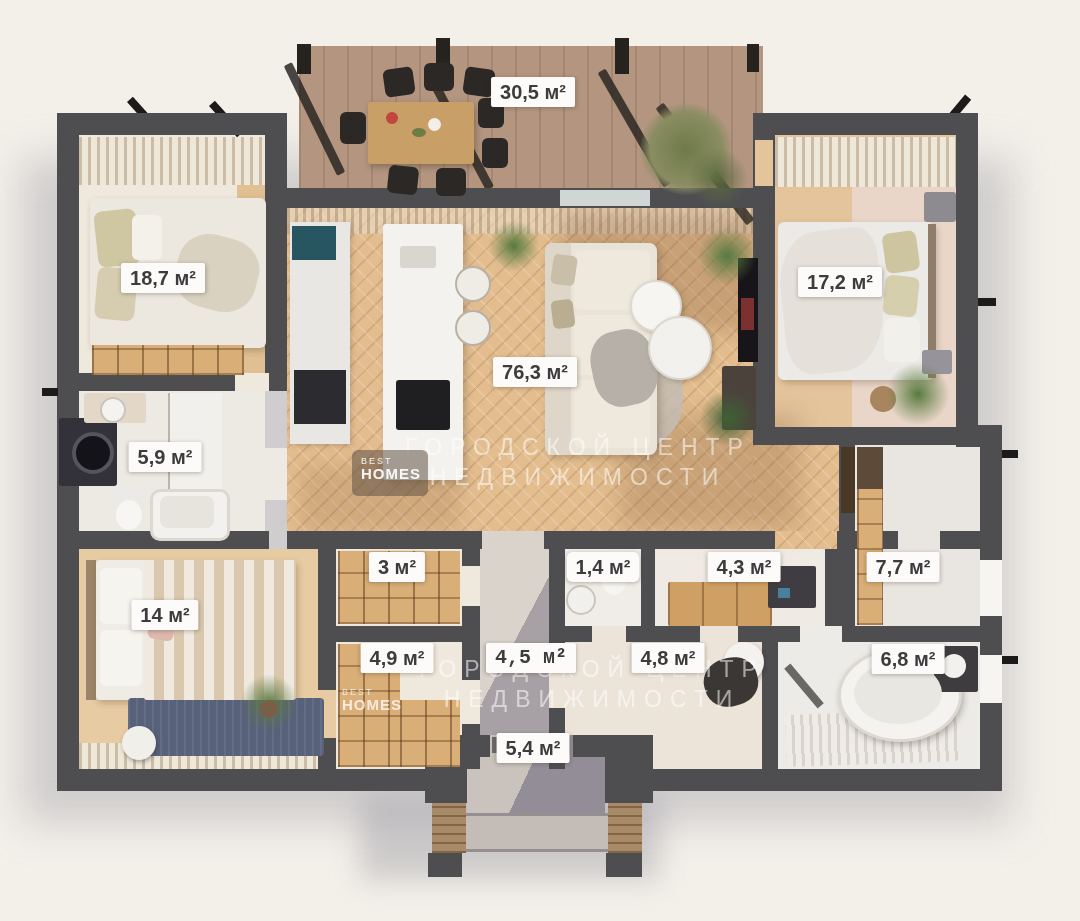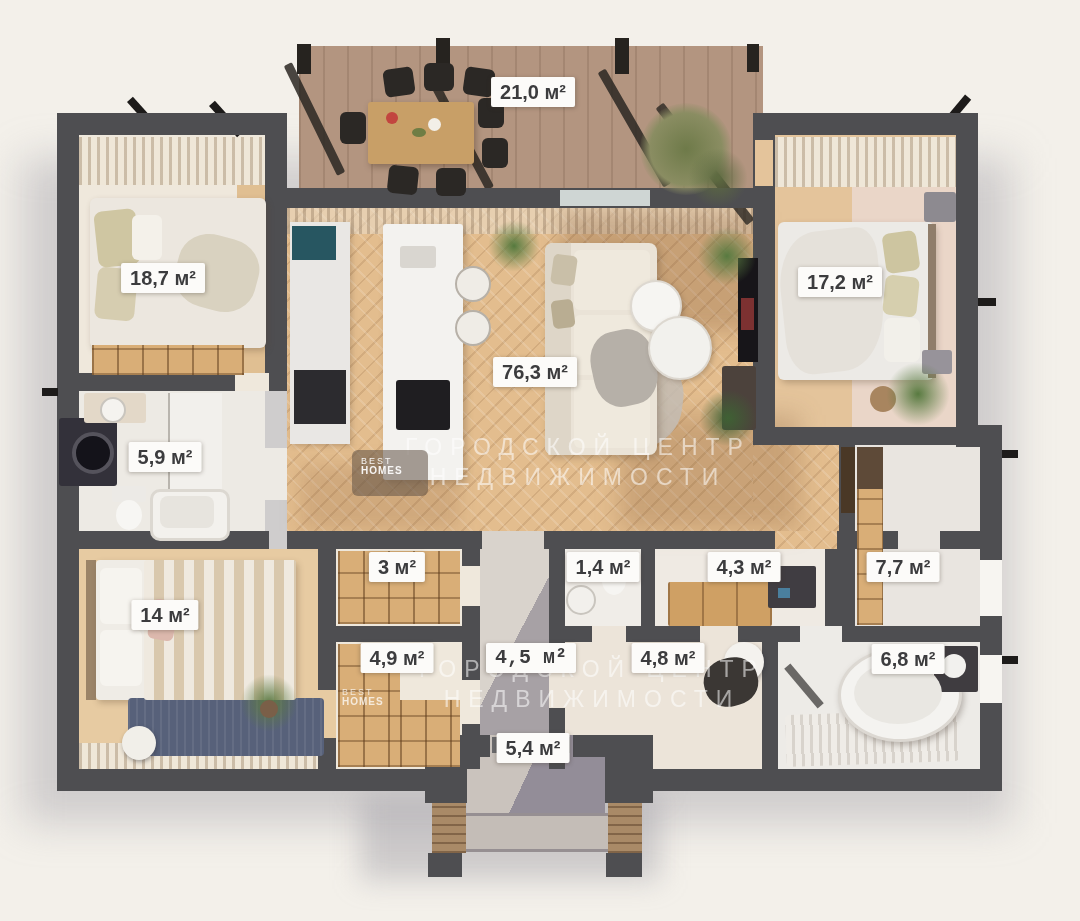--- a/index.html
+++ b/index.html
@@ -20,21 +20,21 @@
       repeating-linear-gradient(135deg,rgba(125,82,45,.16) 0 2px,transparent 2px 13px);}
   .deck{background-color:#b39580;background-image:
       repeating-linear-gradient(90deg,rgba(70,45,28,.14) 0 2px,transparent 2px 24px);}
   .grid-wood{background-color:#d9ae77;background-image:
       repeating-linear-gradient(90deg,rgba(92,58,26,.5) 0 2px,transparent 2px 25px),
       repeating-linear-gradient(0deg,rgba(92,58,26,.4) 0 2px,transparent 2px 25px);}
   .curtain{background-color:#efe7d8;background-image:
       repeating-linear-gradient(90deg,rgba(150,125,95,.4) 0 3px,transparent 3px 9px);}
   .logo-badge{position:absolute;z-index:36;color:rgba(255,255,255,.92);line-height:1;}
   .logo-badge .b1{font-size:9px;letter-spacing:2px;font-weight:400;}
-  .logo-badge .b2{font-size:10px;letter-spacing:1px;font-weight:700;}
+  .logo-badge .b2{font-size:15px;letter-spacing:1px;font-weight:700;}
   .plant{position:absolute;border-radius:50%;z-index:5;}
 </style>
 </head>
 <body>
 
 <div id="stage">
 
   <div class="abs" style="left:22px;top:158px;width:990px;height:665px;background:rgba(151,148,158,.38);filter:blur(20px);z-index:0;"></div>
   <div class="abs" style="left:360px;top:795px;width:300px;height:85px;background:rgba(151,148,158,.4);filter:blur(14px);z-index:0;"></div>
 
@@ -253,28 +253,28 @@
   </div>
   <div class="logo-badge" style="left:352px;top:450px;width:76px;height:46px;background:rgba(96,82,70,.55);border-radius:6px;padding:7px 0 0 9px;box-sizing:border-box;">
     <div class="b1">BEST</div>
     <div class="b2">HOMES</div>
   </div>
   <div class="logo-badge" style="left:342px;top:688px;opacity:.8;">
     <div class="b1">BEST</div>
     <div class="b2">HOMES</div>
   </div>
 
-  <div class="area-label" style="left:533px;top:92px;">21,0 м²</div>
+  <div class="area-label" style="left:533px;top:92px;">30,5 м²</div>
   <div class="area-label" style="left:163px;top:278px;">18,7 м²</div>
   <div class="area-label" style="left:840px;top:282px;">17,2 м²</div>
   <div class="area-label" style="left:535px;top:372px;">76,3 м²</div>
   <div class="area-label" style="left:165px;top:457px;">5,9 м²</div>
   <div class="area-label" style="left:165px;top:615px;">14 м²</div>
   <div class="area-label" style="left:397px;top:567px;">3 м²</div>
-  <div class="area-label" style="left:603px;top:567px;">1,4 м²</div>
+  <div class="area-label" style="left:603px;top:567px;border-radius:6px;">1,4 м²</div>
   <div class="area-label" style="left:744px;top:567px;">4,3 м²</div>
   <div class="area-label" style="left:903px;top:567px;">7,7 м²</div>
   <div class="area-label" style="left:397px;top:658px;">4,9 м²</div>
   <div class="area-label" style="left:531px;top:658px;font-family:Liberation Mono, monospace;">4,5 м²</div>
   <div class="area-label" style="left:668px;top:658px;">4,8 м²</div>
   <div class="area-label" style="left:908px;top:659px;">6,8 м²</div>
   <div class="area-label" style="left:533px;top:748px;">5,4 м²</div>
 
 </div>
 

